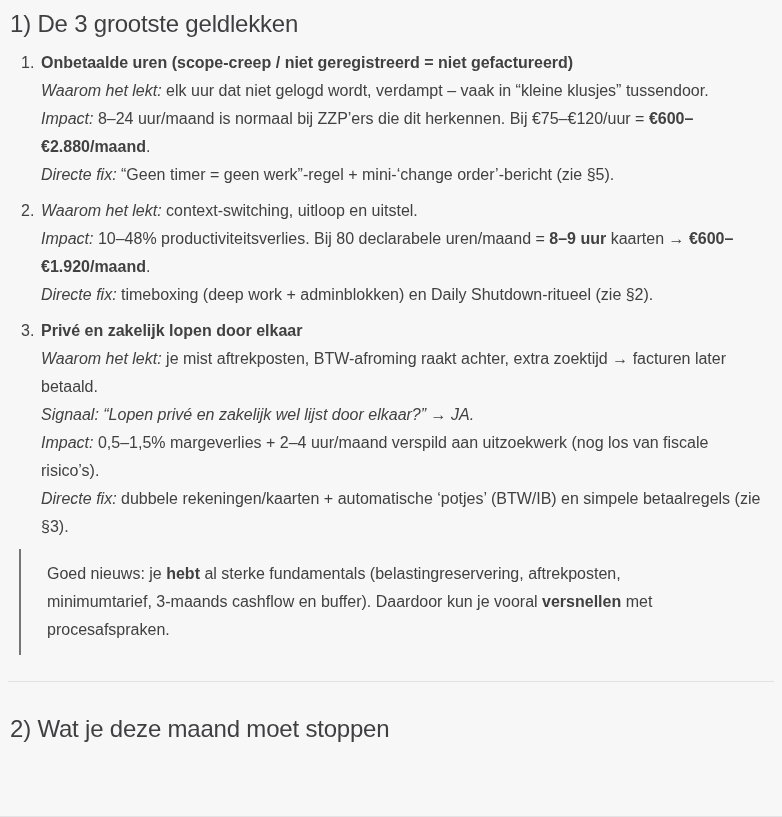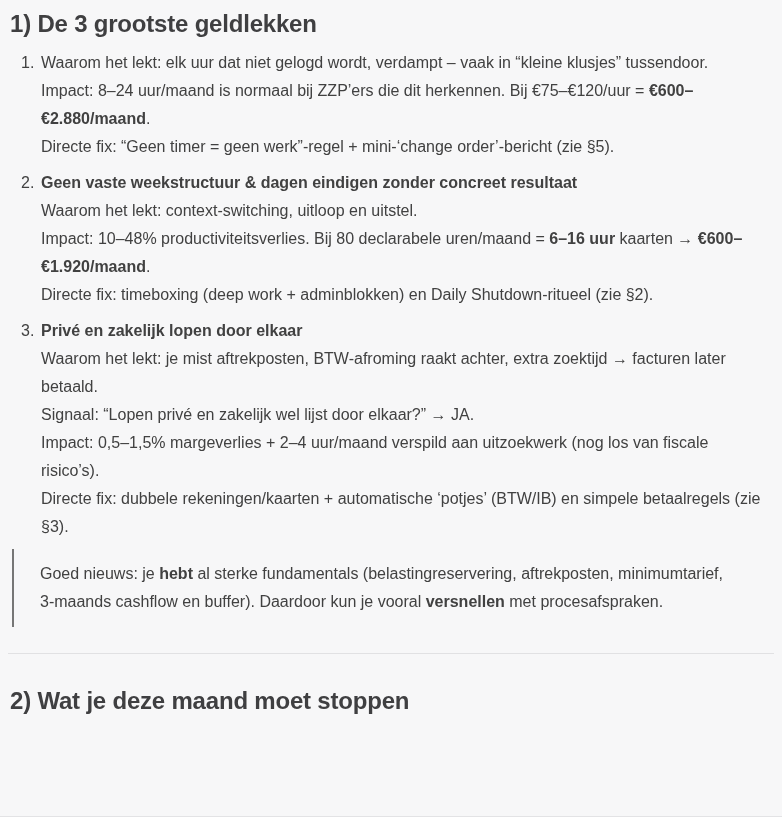--- a/index.html
+++ b/index.html
@@ -4,63 +4,63 @@
 <style>
   html,body{margin:0;padding:0}
   body{
     width:782px;height:817px;overflow:hidden;position:relative;
     background:#f7f7f8;color:#414141;
     font-family:"Liberation Sans",sans-serif;
     font-size:16px;
     -webkit-font-smoothing:antialiased;
   }
   .wrap{padding:4px 16px 0 10px;box-sizing:border-box}
-  h2{font-size:24px;line-height:32px;font-weight:700;margin:0;color:#3f3f41;letter-spacing:-.2px}
+  h2{font-size:24px;line-height:32px;font-weight:400;margin:0;color:#3f3f41;letter-spacing:-.2px}
   .h2-top{margin:4px 0 0}
   .olist{margin-top:9px}
   .oitem{display:flex;margin-bottom:8px}
   .onum{flex:0 0 31px;box-sizing:border-box;padding-left:11px;line-height:28px}
   .obody{flex:1;min-width:0}
   p{margin:0;line-height:28px}
   .ttl{font-weight:700}
-  .i{}
+  .i{font-style:italic}
   .b{font-weight:700}
   blockquote{
-    margin:8px 28px 0 2px;
+    margin:8px 28px 0 9px;
     border-left:2px solid #767676;
     padding:11px 10px 11px 26px;
   }
   hr{border:none;border-top:1px solid #e1e1e3;margin:26px -8px 0 -2px}
   .h2-bottom{margin-top:31px}
   .edge-line{position:absolute;left:0;right:0;bottom:0;border-top:1px solid #e3e3e5}
 </style>
 </head>
 <body>
 
 <main class="wrap">
 
   <h2 class="h2-top">1) De 3 grootste geldlekken</h2>
 
   <div class="olist">
 
     <div class="oitem">
       <div class="onum">1.</div>
       <div class="obody">
+        <p class="ttl">Onbetaalde uren (scope-creep / niet geregistreerd = niet gefactureerd)</p>
         <p><span class="i">Waarom het lekt:</span><span> elk uur dat niet gelogd wordt, verdampt – vaak in “kleine klusjes” tussendoor.</span></p>
         <p><span class="i">Impact:</span><span> 8–24 uur/maand is normaal bij ZZP’ers die dit herkennen. Bij €75–€120/uur = </span><span class="b">€600–€2.880/maand</span><span>.</span></p>
         <p><span class="i">Directe fix:</span><span> “Geen timer = geen werk”-regel + mini-‘change order’-bericht (zie §5).</span></p>
       </div>
     </div>
 
     <div class="oitem">
       <div class="onum">2.</div>
       <div class="obody">
-        <p class="ttl">Geen vaste weekstructuur &amp; dagen eindigen zonder concreet resultaat</p>
         <p><span class="i">Waarom het lekt:</span><span> context-switching, uitloop en uitstel.</span></p>
-        <p><span class="i">Impact:</span><span> 10–48% productiviteitsverlies. Bij 80 declarabele uren/maand = </span><span class="b">6–16 uur</span><span> kaarten → </span><span class="b">€600–€1.920/maand</span><span>.</span></p>
+        <p><span class="i">Impact:</span><span> 10–48% productiviteitsverlies. Bij 80 declarabele uren/maand = </span><span class="b">8–9 uur</span><span> kaarten → </span><span class="b">€600–€1.920/maand</span><span>.</span></p>
         <p><span class="i">Directe fix:</span><span> timeboxing (deep work + adminblokken) en Daily Shutdown-ritueel (zie §2).</span></p>
       </div>
     </div>
 
     <div class="oitem">
       <div class="onum">3.</div>
       <div class="obody">
         <p class="ttl">Privé en zakelijk lopen door elkaar</p>
         <p><span class="i">Waarom het lekt:</span><span> je mist aftrekposten, BTW-afroming raakt achter, extra zoektijd → facturen later betaald.</span></p>
         <p><span class="i">Signaal: “Lopen privé en zakelijk wel lijst door elkaar?” → JA.</span></p>

